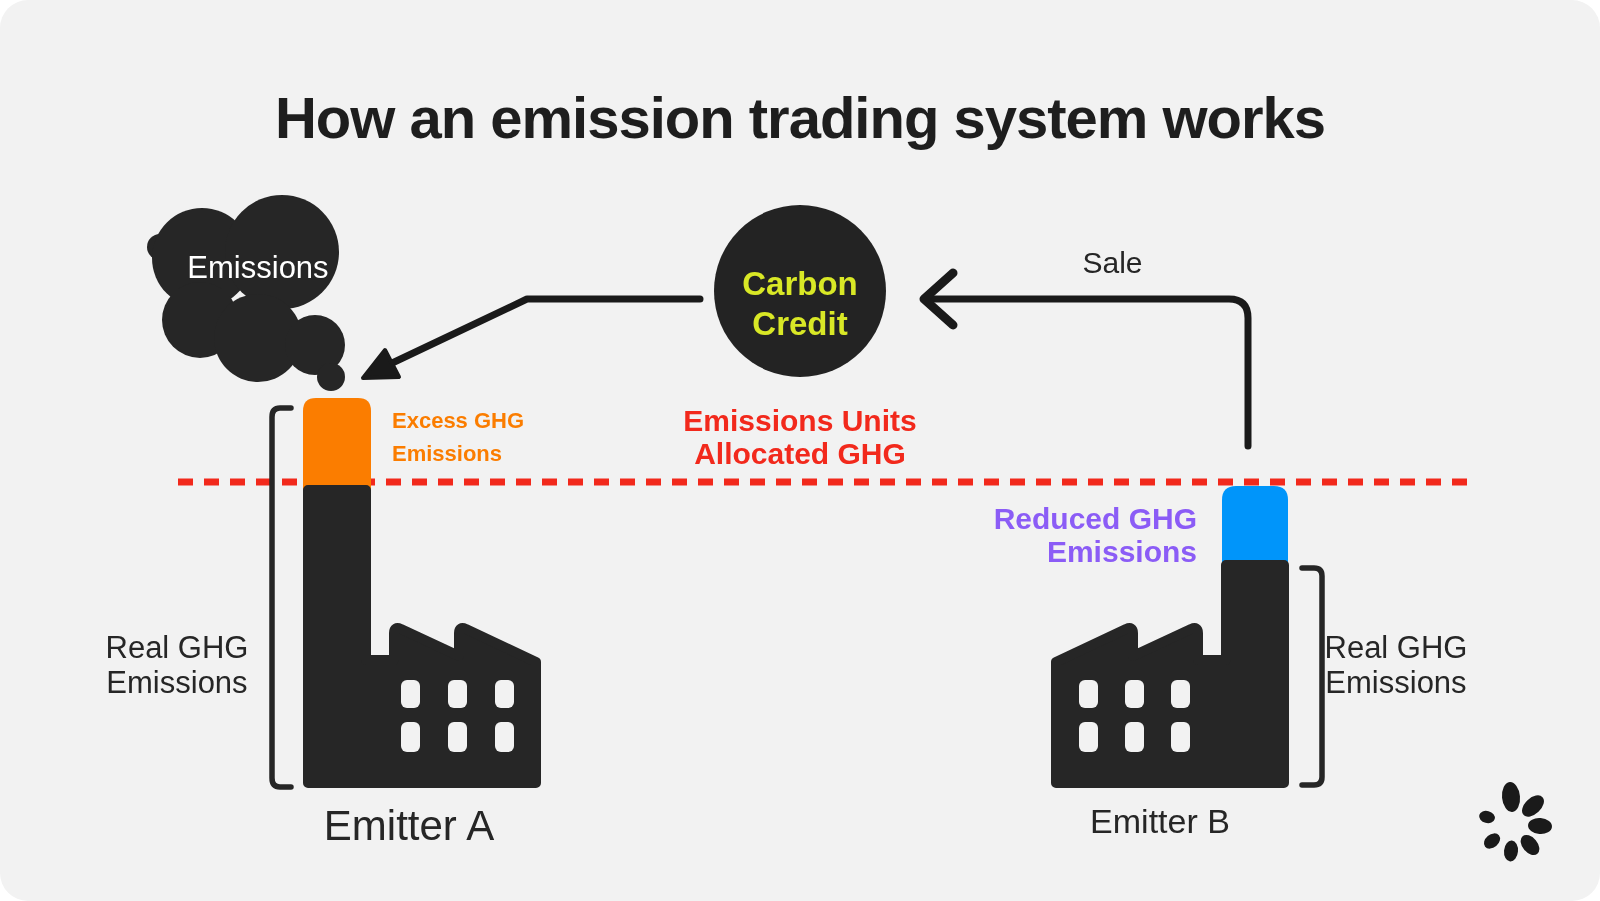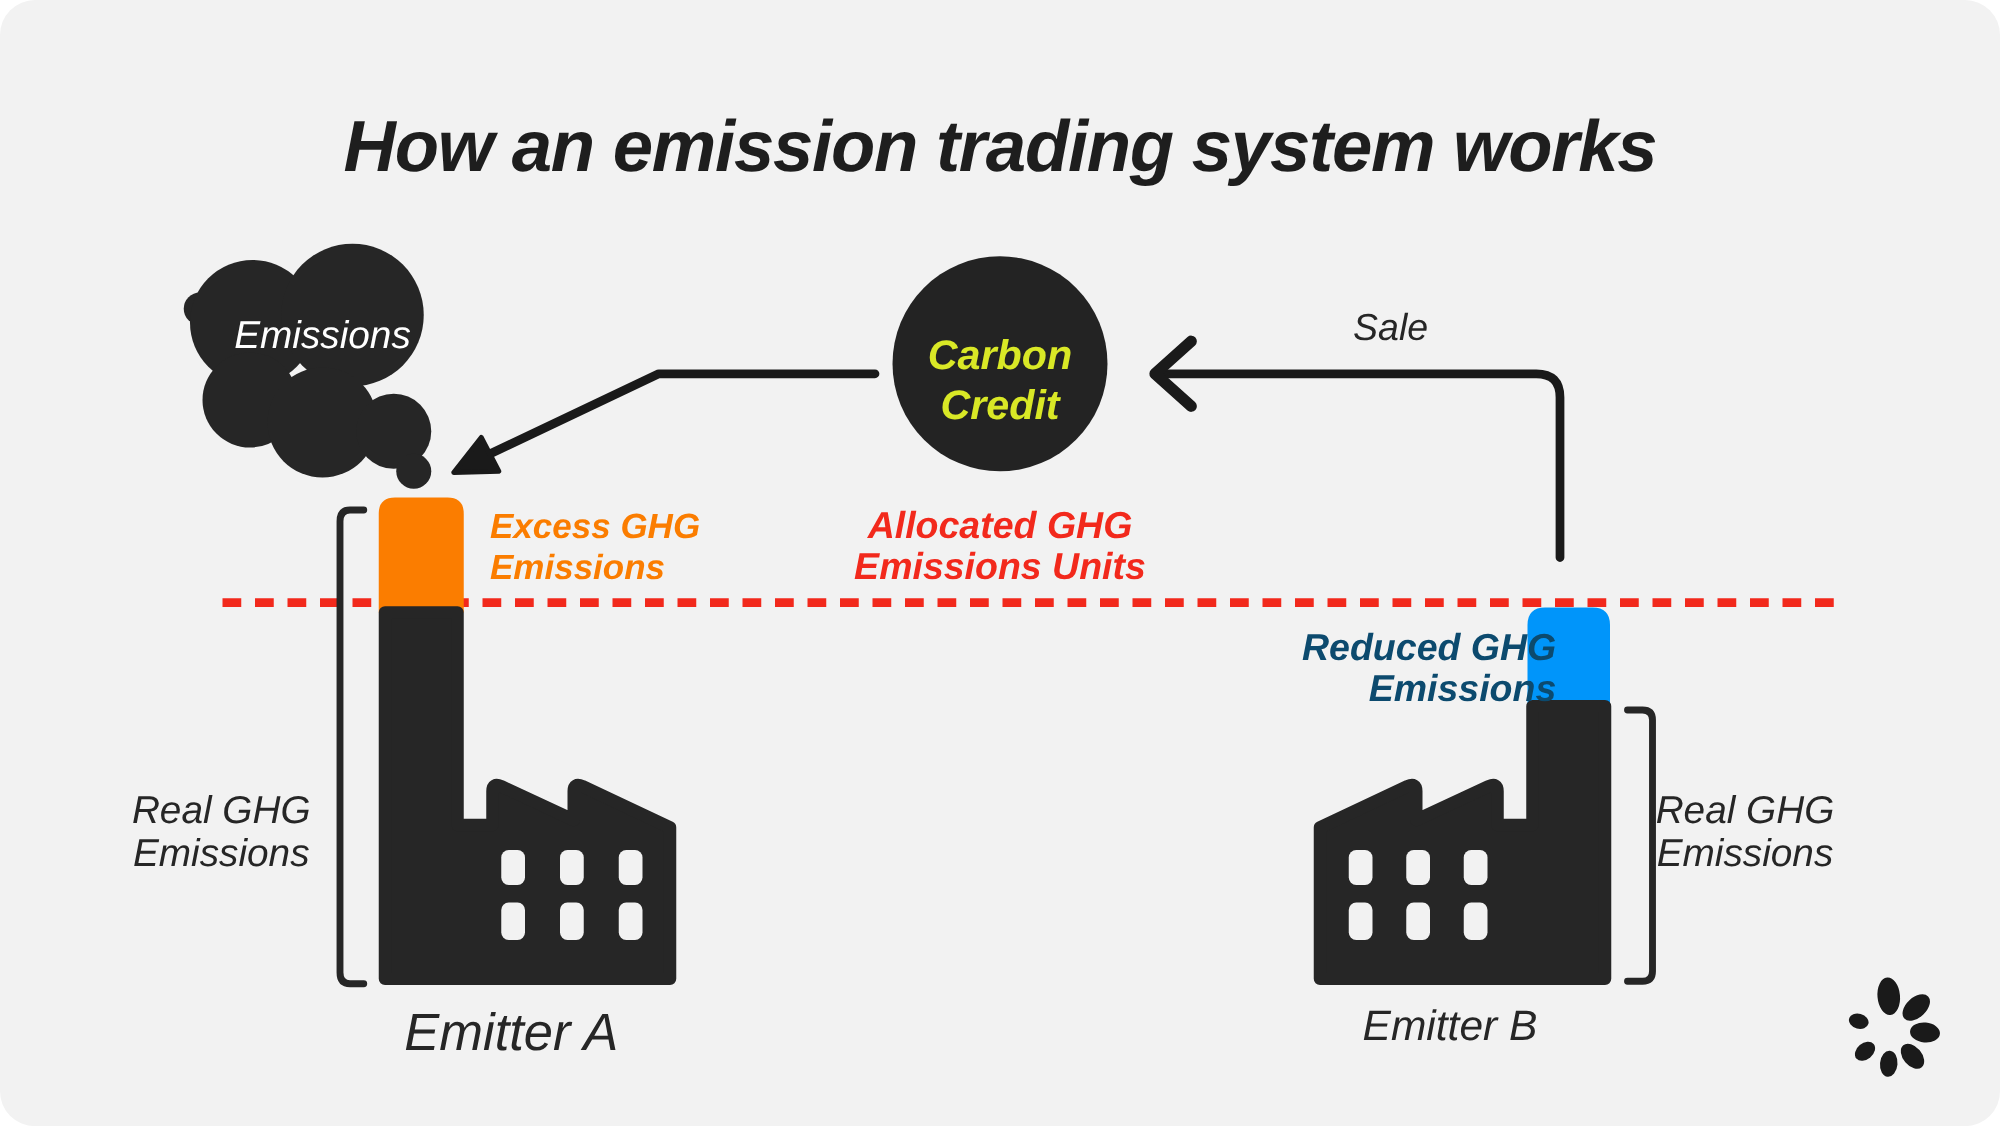--- a/index.html
+++ b/index.html
@@ -4,21 +4,20 @@
 <style>
   html,body{margin:0;padding:0;background:#ffffff;}
   #canvas{
     position:relative;
     width:1600px;height:901px;
     background:#f2f2f2;
     border-radius:28px;
     overflow:hidden;
     font-family:"Liberation Sans", sans-serif;
     color:#262626;
-    font-style:italic;
   }
   #scene{position:absolute;left:0;top:0;}
   .txt{position:absolute;}
   .ln{display:block;}
   .title{
     margin:0;position:absolute;left:0;right:0;top:86px;
     text-align:center;font-size:58px;line-height:64px;font-weight:700;
     color:#1e1e1e;letter-spacing:-1px;
   }
   .purchase{
@@ -28,29 +27,29 @@
   .credit{
     left:705px;top:264px;width:190px;text-align:center;
     font-size:33px;line-height:40px;font-weight:700;color:#d9e826;
   }
   .sale{
     left:1040px;top:246px;width:145px;text-align:center;
     font-size:30px;font-weight:400;color:#262626;
   }
   .excess{
     left:392px;top:404px;width:300px;text-align:left;
-    font-size:28px;line-height:33px;font-weight:600;color:#fb7d00;
+    font-size:22px;line-height:33px;font-weight:600;color:#fb7d00;
   }
   .allocated{
     left:655px;top:404px;width:290px;text-align:center;
     font-size:30px;line-height:33px;font-weight:600;color:#f2291c;
   }
   .reduced{
-    left:945px;top:502px;width:300px;text-align:right;
-    font-size:30px;line-height:33px;font-weight:600;color:#0c4a6e;
+    left:897px;top:502px;width:300px;text-align:right;
+    font-size:30px;line-height:33px;font-weight:600;color:#8b5cf6;
   }
   .real-left{
     left:77px;top:630px;width:200px;text-align:center;
     font-size:31px;line-height:35px;font-weight:500;color:#262626;
   }
   .real-right{
     left:1296px;top:630px;width:200px;text-align:center;
     font-size:31px;line-height:35px;font-weight:500;color:#262626;
   }
   .emitter-a{
@@ -149,22 +148,22 @@
   </div>
 
   <div class="txt sale">Sale</div>
 
   <div class="txt excess">
     <span class="ln">Excess GHG</span>
     <span class="ln">Emissions</span>
   </div>
 
   <div class="txt allocated">
+    <span class="ln">Emissions Units</span>
     <span class="ln">Allocated GHG</span>
-    <span class="ln">Emissions Units</span>
   </div>
 
   <div class="txt reduced">
     <span class="ln">Reduced GHG</span>
     <span class="ln">Emissions</span>
   </div>
 
   <div class="txt real-left">
     <span class="ln">Real GHG</span>
     <span class="ln">Emissions</span>

